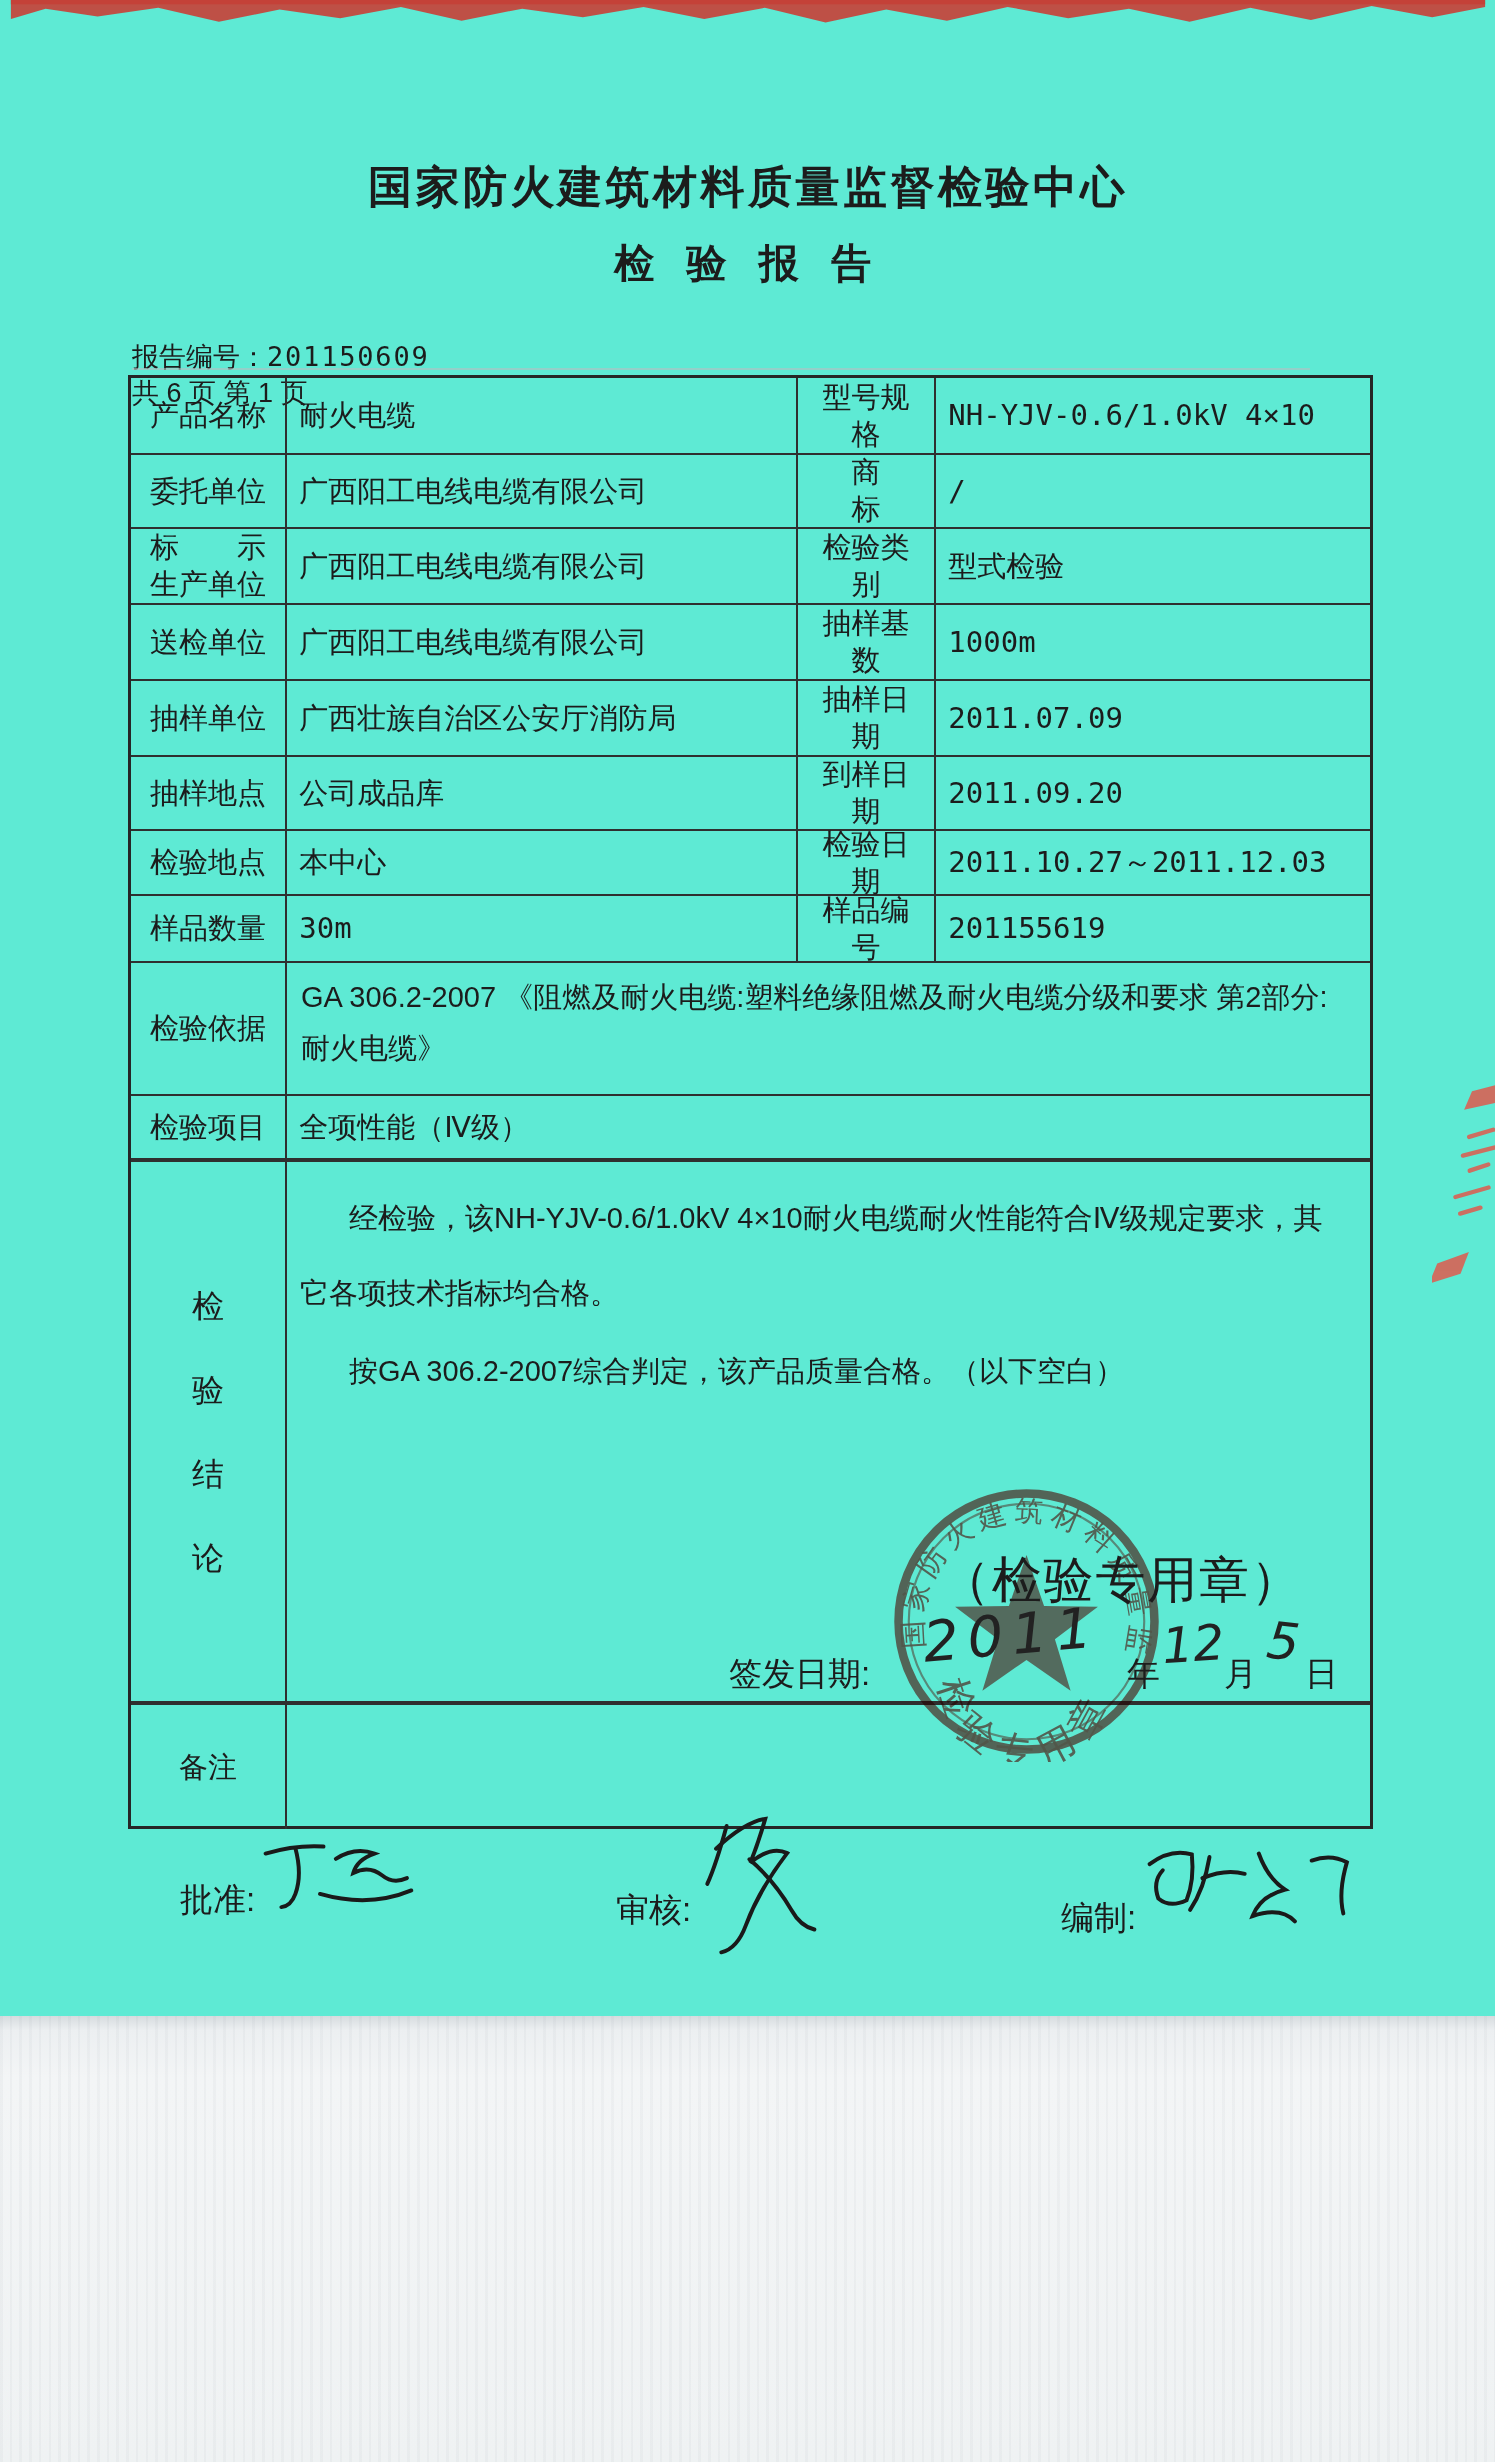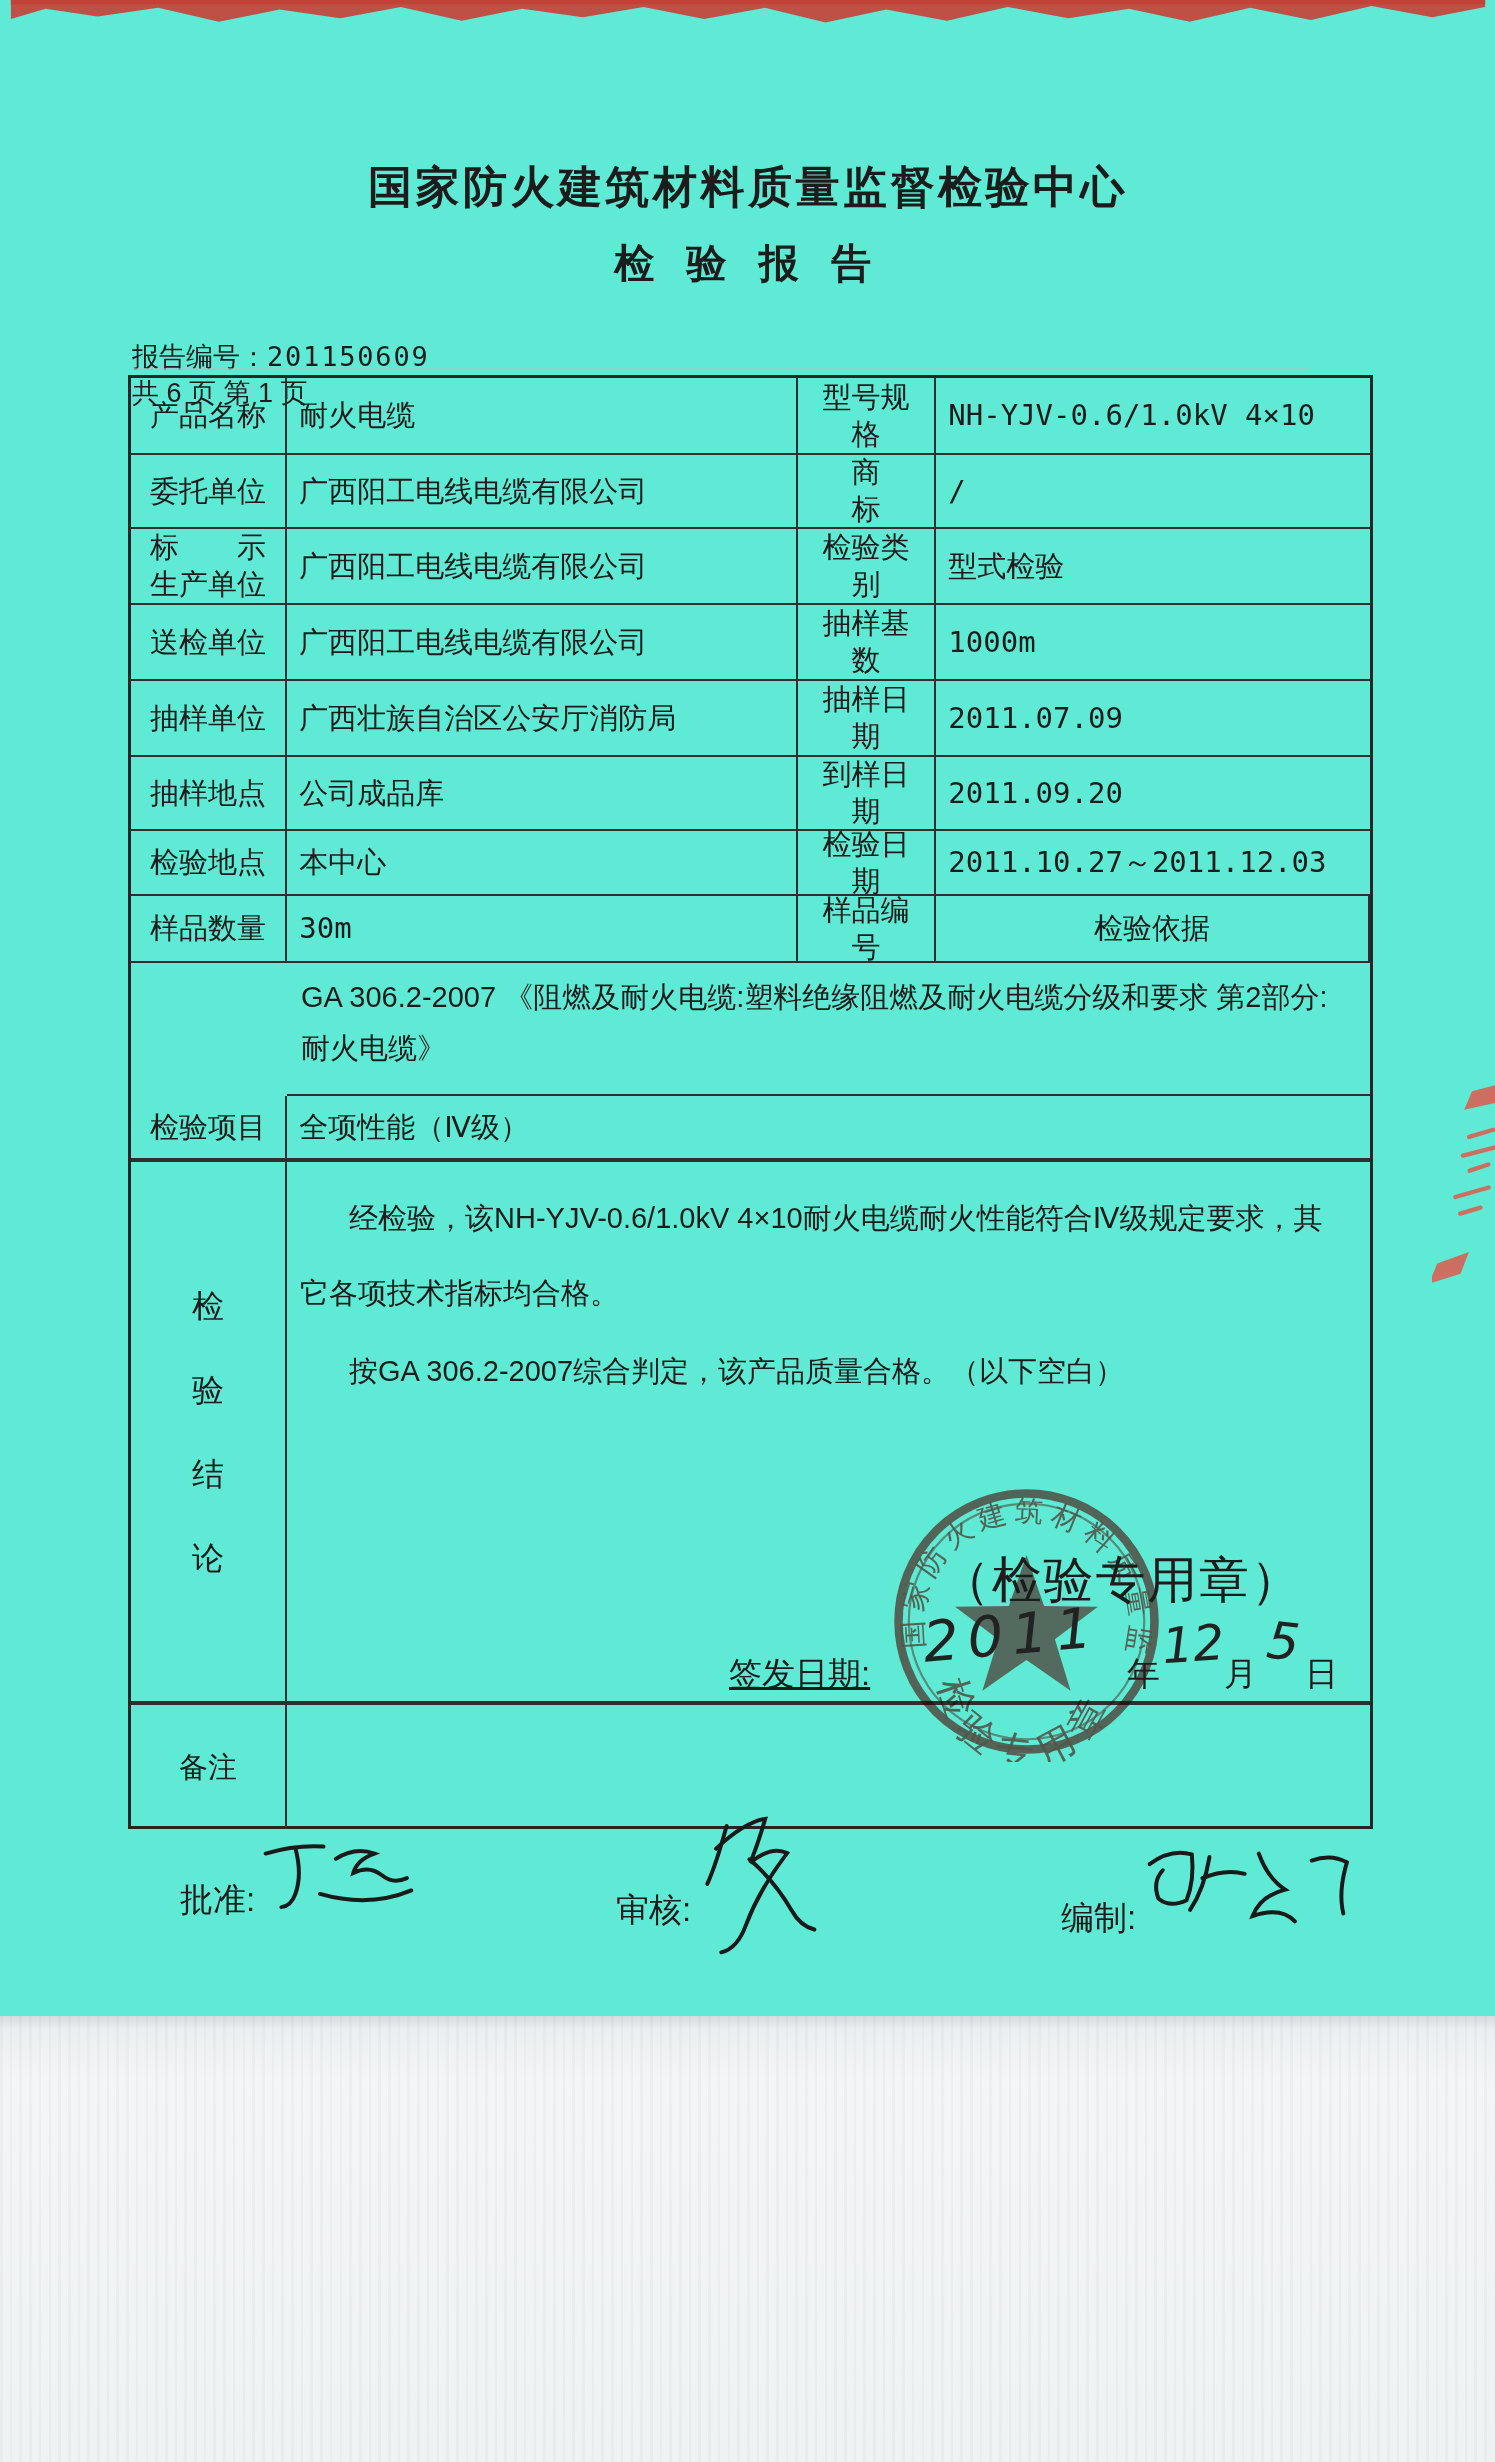--- a/index.html
+++ b/index.html
@@ -101,38 +101,39 @@
     <div class="cell val lastcol">2011.09.20</div>
 
     <div class="cell lab">检验地点</div>
     <div class="cell val">本中心</div>
     <div class="cell lab">检验日期</div>
     <div class="cell val lastcol">2011.10.27～2011.12.03</div>
 
     <div class="cell lab">样品数量</div>
     <div class="cell val">30m</div>
     <div class="cell lab">样品编号</div>
+    <div class="cell val lastcol">201155619</div>
 
     <div class="cell lab">检验依据</div>
     <div class="cell spanv lastcol basis">GA 306.2-2007 《阻燃及耐火电缆:塑料绝缘阻燃及耐火电缆分级和要求 第2部分:
 耐火电缆》</div>
 
     <div class="cell lab">检验项目</div>
     <div class="cell spanv lastcol">全项性能（Ⅳ级）</div>
 
     <div class="cell lab vlab bt">检
 验
 结
 论</div>
     <div class="cell spanv lastcol concl bt">
       <div class="cline" style="left:62px;top:38px;">经检验，该NH-YJV-0.6/1.0kV 4×10耐火电缆耐火性能符合Ⅳ级规定要求，其</div>
       <div class="cline" style="left:13px;top:113px;">它各项技术指标均合格。</div>
       <div class="cline" style="left:62px;top:191px;">按GA 306.2-2007综合判定，该产品质量合格。（以下空白）</div>
       <div class="stampnote" style="left:653px;top:400px;">（检验专用章）</div>
-      <div class="issue" style="left:442px;top:493px;text-decoration:underline;">签发日期:</div>
+      <div class="issue" style="left:442px;top:493px;">签发日期:</div>
       <div class="issue hand" style="left:636px;top:454px;font-size:56px;letter-spacing:8.8px;transform:rotate(-5deg);">2011</div>
       <div class="issue" style="left:840px;top:493px;">年</div>
       <div class="issue hand" style="left:875px;top:464px;font-size:49px;transform:rotate(-4deg);">12</div>
       <div class="issue" style="left:937px;top:493px;">月</div>
       <div class="issue hand" style="left:980px;top:461px;font-size:51px;transform:rotate(6deg);">5</div>
       <div class="issue" style="left:1018px;top:493px;">日</div>
     </div>
 
     <div class="cell lab bt lastrow">备注</div>
     <div class="cell spanv lastcol bt lastrow"></div>

